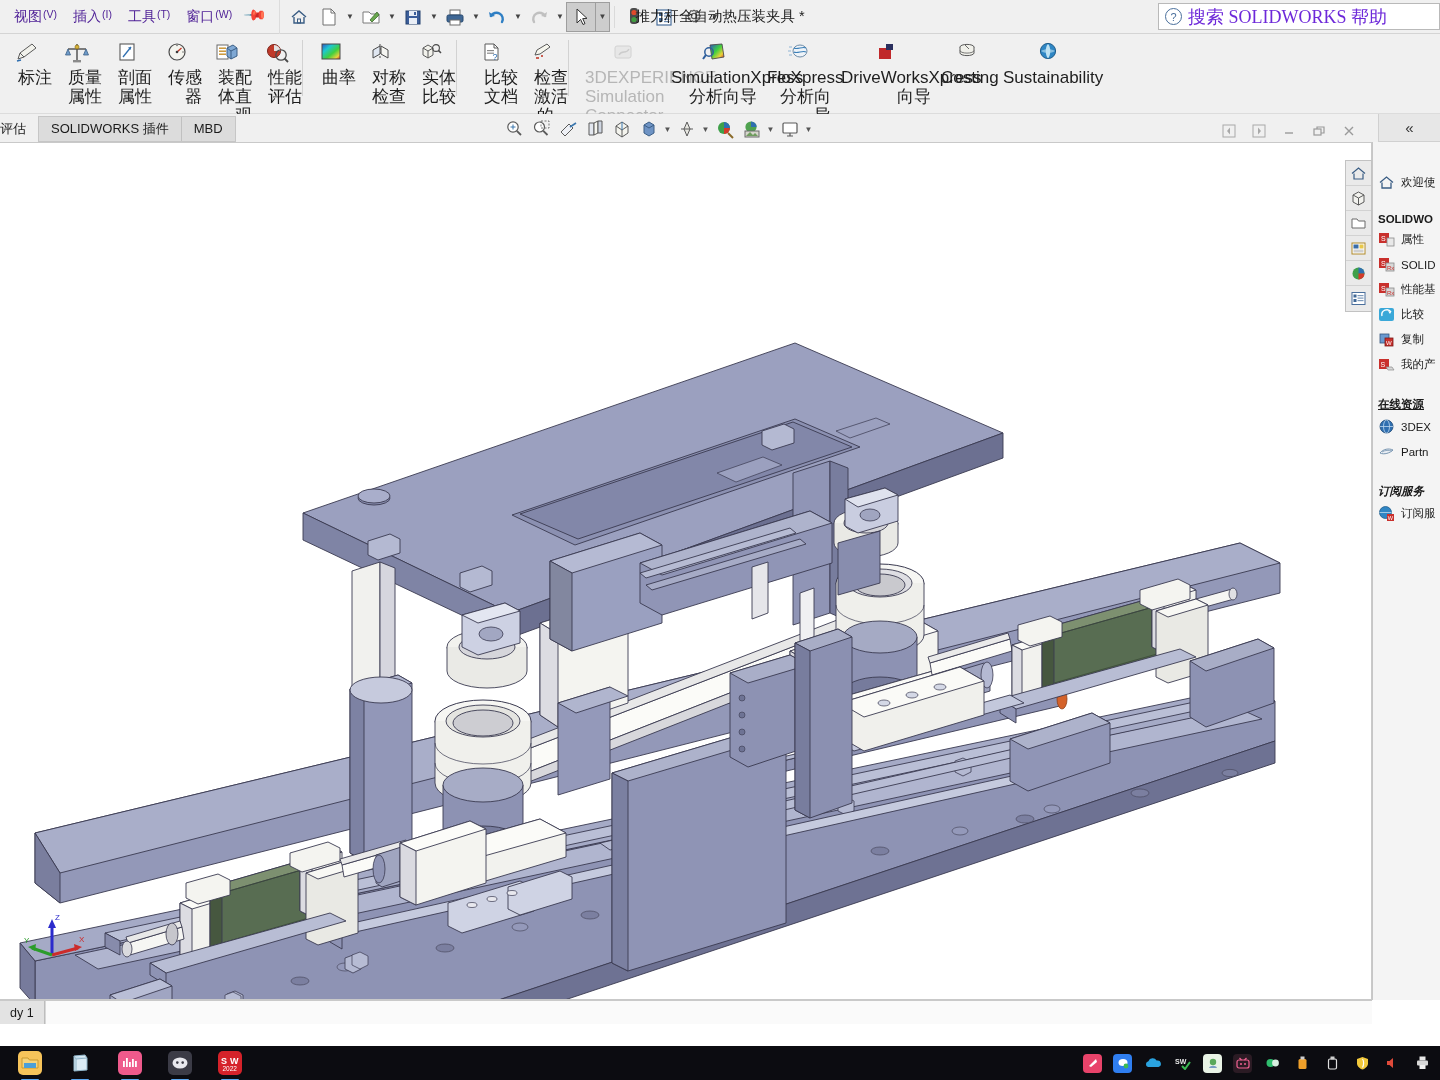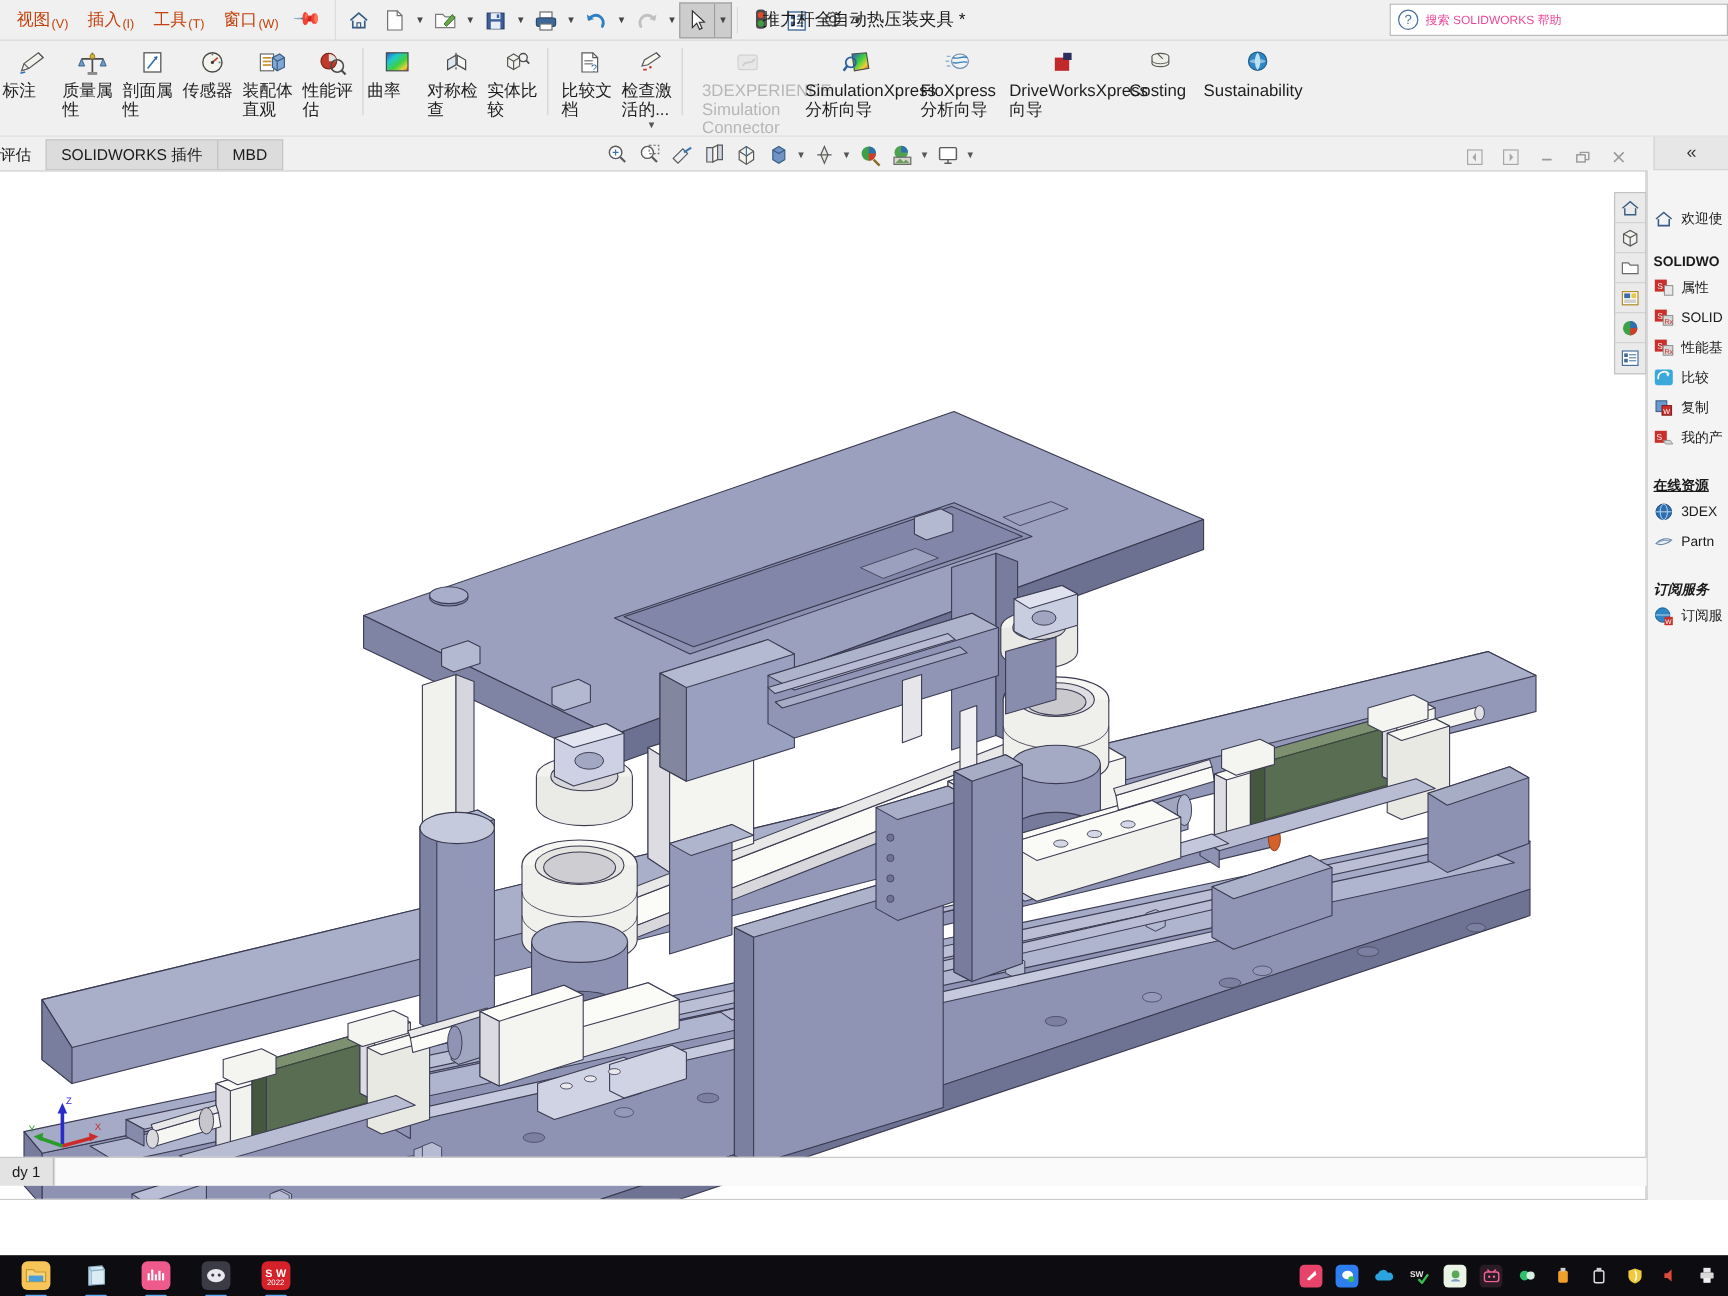--- a/index.html
+++ b/index.html
@@ -12,22 +12,22 @@
 
   
   .menubar {
     position: absolute; left: 0; top: 0; width: 1440px; height: 34px;
     background: #f0f0f0;
     border-bottom: 1px solid #d4d4d4;
     display: flex; align-items: center;
   }
   .menu-items { display: flex; align-items: center; height: 34px; padding-left: 6px; }
   .menu-item {
-    font-size: 14px; color: #c2410c; padding: 4px 8px; white-space: nowrap;
-    display: flex; align-items: flex-end;
+    font-size: 14px; color: #4c1d95; padding: 4px 8px; white-space: nowrap;
+    display: flex; align-items: flex-start;
   }
   .menu-item .mn { font-size: 14px; }
   .menu-item .mk { font-size: 10.5px; padding-left: 1px; }
   .pin-icon { padding: 0 10px 0 6px; color: #8a8a8a; font-size: 15px; transform: rotate(45deg); display:inline-block;}
 
   .qtoolbar {
     display: flex; align-items: center; height: 34px;
     border-left: 1px solid #dcdcdc; padding-left: 4px; margin-left: 4px;
   }
   .qbtn {
@@ -41,21 +41,21 @@
 
   .doc-title {
     position: absolute; left: 50%; transform: translateX(-50%);
     font-size: 14.5px; color: #1a1a1a; white-space: nowrap;
   }
   .searchbox {
     position: absolute; right: 0; top: 3px; width: 282px; height: 27px;
     background: #fff; border: 1px solid #b9b9b9;
     display: flex; align-items: center; padding-left: 6px; gap: 6px;
   }
-  .searchbox .stext { font-size: 10px; color: #ec4899; white-space: nowrap; overflow: hidden;}
+  .searchbox .stext { font-size: 18px; color: #6d28d9; white-space: nowrap; overflow: hidden; font-family: Liberation Serif, serif;}
   .qmark {
     width: 17px; height: 17px; border-radius: 50%; border: 1.5px solid #4a6f9c;
     color: #4a6f9c; font-size: 11px; display: flex; align-items: center; justify-content: center;
     flex: 0 0 auto;
   }
 
   
   .ribbon {
     position: absolute; left: 0; top: 34px; width: 1440px; height: 80px;
     background: #f0f0f0; border-bottom: 1px solid #dcdcdc;
@@ -65,21 +65,21 @@
   .rgroup + .rgroup::before {
     content:''; position: absolute; left: -2px; top: 6px; bottom: 18px; width: 1px; background: #d2d2d2;
   }
   .rbtn {
     width: 50px; min-height: 62px; display: flex; flex-direction: column; align-items: center;
     padding-top: 4px; cursor: default;
   }
   .rbtn.wide { width: auto; min-width: 60px; padding-left: 5px; padding-right: 5px; }
   .rbtn .ic { height: 26px; display:flex; align-items:center; justify-content:center; }
   .rbtn .lb {
-    font-size: 14px; color: #1e1e1e; text-align: left; line-height: 1.12; margin-top: 2px;
+    font-size: 17px; color: #1e1e1e; text-align: right; line-height: 1.12; margin-top: 2px;
     width: 100%; word-break: break-all;
   }
   .rbtn.wide .lb { word-break: normal; white-space: pre-line; }
   .rbtn.disabled .lb { color: #b6b6b6; }
   .rbtn.disabled .ic { opacity: .35; filter: grayscale(1); }
   .rdrop { font-size: 8px; color: #555; text-align: center; width: 100%; margin-top: 1px; }
 
   
   .tabstrip {
     position: absolute; left: 0; top: 114px; width: 1440px; height: 28px;
@@ -139,21 +139,21 @@
     position: absolute; right: 0; top: 142px; width: 68px; height: 858px;
     background: #f4f4f4; border-left: 1px solid #c6c6c6;
     overflow: hidden; font-size: 11.5px; color: #1a1a1a;
   }
   .tp-row { display: flex; align-items: center; gap: 6px; padding: 4px 5px; white-space: nowrap; }
   .tp-hdr { font-weight: bold; font-size: 11.5px; padding: 6px 5px 2px 5px; white-space: nowrap; }
   .tp-ico { width: 17px; height: 17px; flex: 0 0 auto; }
 
   
   .tabrow-bottom {
-    position: absolute; left: 0; top: 964px; width: 1372px; height: 24px;
+    position: absolute; left: 0; top: 1000px; width: 1372px; height: 24px;
     background: #f3f3f3; border-top: 1px solid #c9c9c9; display: flex; align-items: stretch;
   }
   .btab {
     background: #e3e3e3; border-right: 1px solid #bdbdbd; padding: 0 10px;
     display: flex; align-items: center; font-size: 12.5px; color: #1a1a1a;
   }
   .btab-rest { flex: 1; background: #fafafa; border-left: 1px solid #d8d8d8;}
   .statusbar {
     position: absolute; left: 0; top: 1024px; width: 1440px; height: 22px;
     background: #eeeeee; border-top: 1px solid #d6d6d6;

